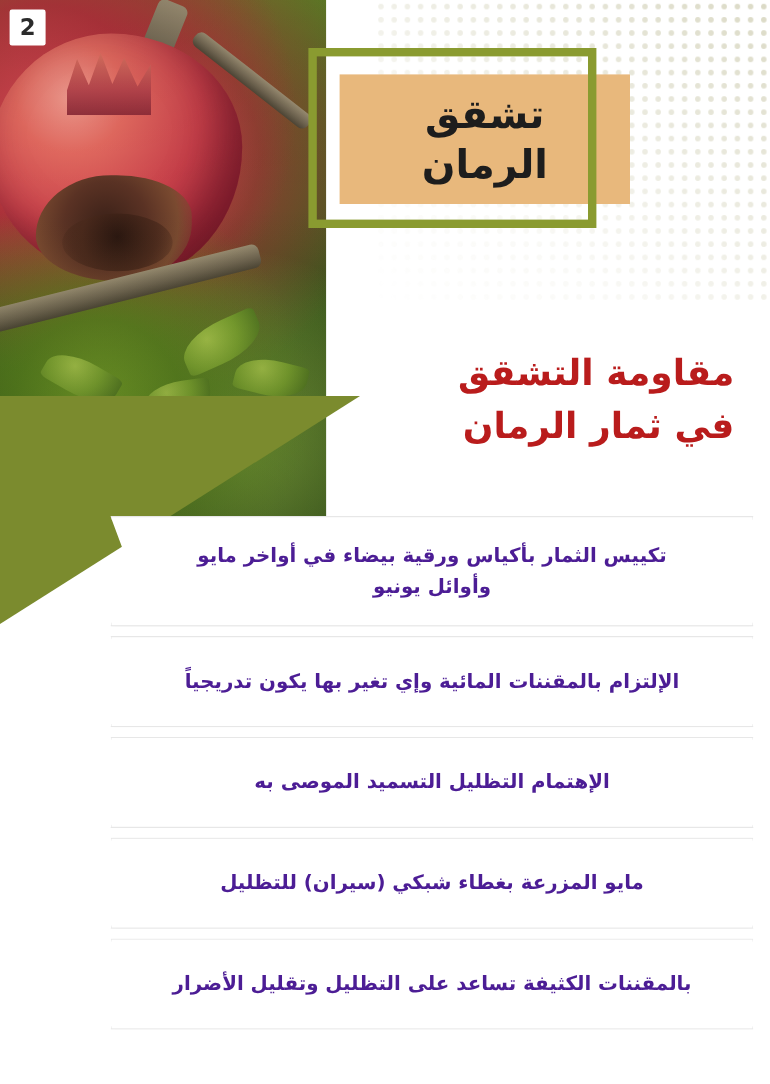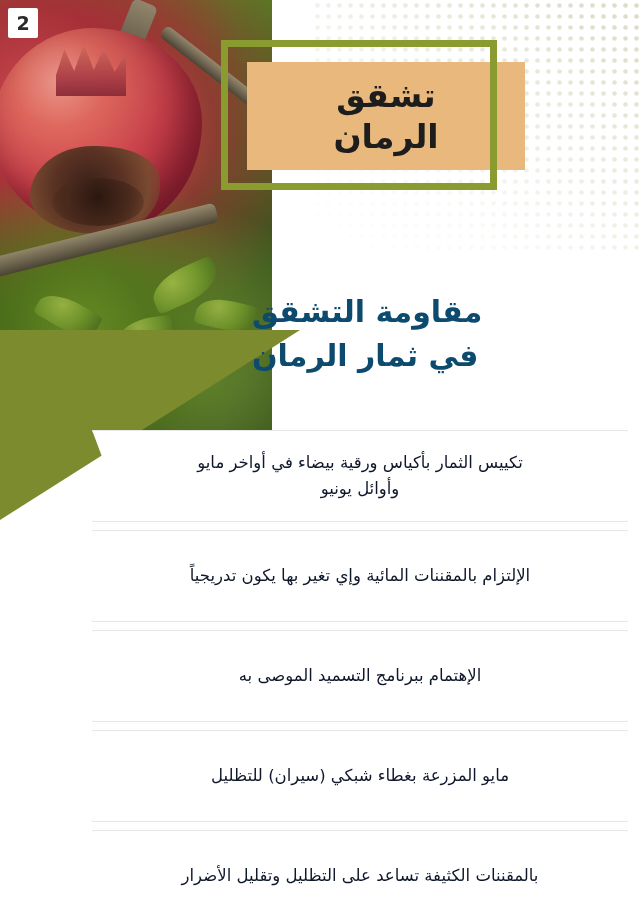--- a/index.html
+++ b/index.html
@@ -140,21 +140,21 @@
     justify-content: center;
     border-radius: 2px;
     z-index: 6;
   }
 
   
   .plaque {
     position: absolute;
     right: 145px;
     top: 40px;
-    width: 276px;
+    width: 240px;
     height: 150px;
     z-index: 5;
   }
   .plaque-frame {
     position: absolute;
     inset: 0;
     border: 7px solid #8a9b30;
     background: transparent;
   }
   .plaque-fill {
@@ -182,62 +182,62 @@
     letter-spacing: 0;
     white-space: pre-line;
   }
 
   
   .heading {
     position: absolute;
     right: 30px;
     top: 290px;
     width: 360px;
-    text-align: left;
-    color: #0c4a6e;
+    text-align: right;
+    color: #b91c1c;
     font-size: 30px;
     font-weight: bold;
     line-height: 1.45;
     white-space: pre-line;
     z-index: 5;
   }
 
   
   .list {
     position: absolute;
     left: 92px;
     right: 14px;
     top: 430px;
     z-index: 5;
   }
   .arrow-row {
     position: relative;
-    height: 92px;
+    height: 76px;
     margin-bottom: 8px;
   }
   .arrow-shape {
     position: absolute;
     inset: 0;
     background: #ffffff;
     border: 1px solid #e7e7e7;
     box-shadow: 0 2px 5px rgba(0,0,0,0.16);
     
     clip-path: polygon(3.2% 50%, 0% 0%, 100% 0%, 96.8% 50%, 100% 100%, 0% 100%);
   }
   .arrow-text {
     position: absolute;
     inset: 0;
     display: flex;
     align-items: center;
     justify-content: center;
     text-align: center;
     padding: 0 42px;
-    color: #0f172a;
+    color: #4c1d95;
     font-size: 16.5px;
-    font-weight: normal;
+    font-weight: bold;
     line-height: 1.6;
     white-space: pre-line;
   }
   .arrow-row.tall { height: 92px; }
 </style>
 </head>
 <body>
 
 <div class="page">
 
@@ -297,21 +297,21 @@
 وأوائل يونيو</div>
     </div>
 
     <div class="arrow-row">
       <div class="arrow-shape"></div>
       <div class="arrow-text">الإلتزام بالمقننات المائية وإي تغير بها يكون تدريجياً</div>
     </div>
 
     <div class="arrow-row">
       <div class="arrow-shape"></div>
-      <div class="arrow-text">الإهتمام ببرنامج التسميد الموصى به</div>
+      <div class="arrow-text">الإهتمام التظليل التسميد الموصى به</div>
     </div>
 
     <div class="arrow-row">
       <div class="arrow-shape"></div>
       <div class="arrow-text">مايو المزرعة بغطاء شبكي (سيران) للتظليل</div>
     </div>
 
     <div class="arrow-row">
       <div class="arrow-shape"></div>
       <div class="arrow-text">بالمقننات الكثيفة تساعد على التظليل وتقليل الأضرار</div>

